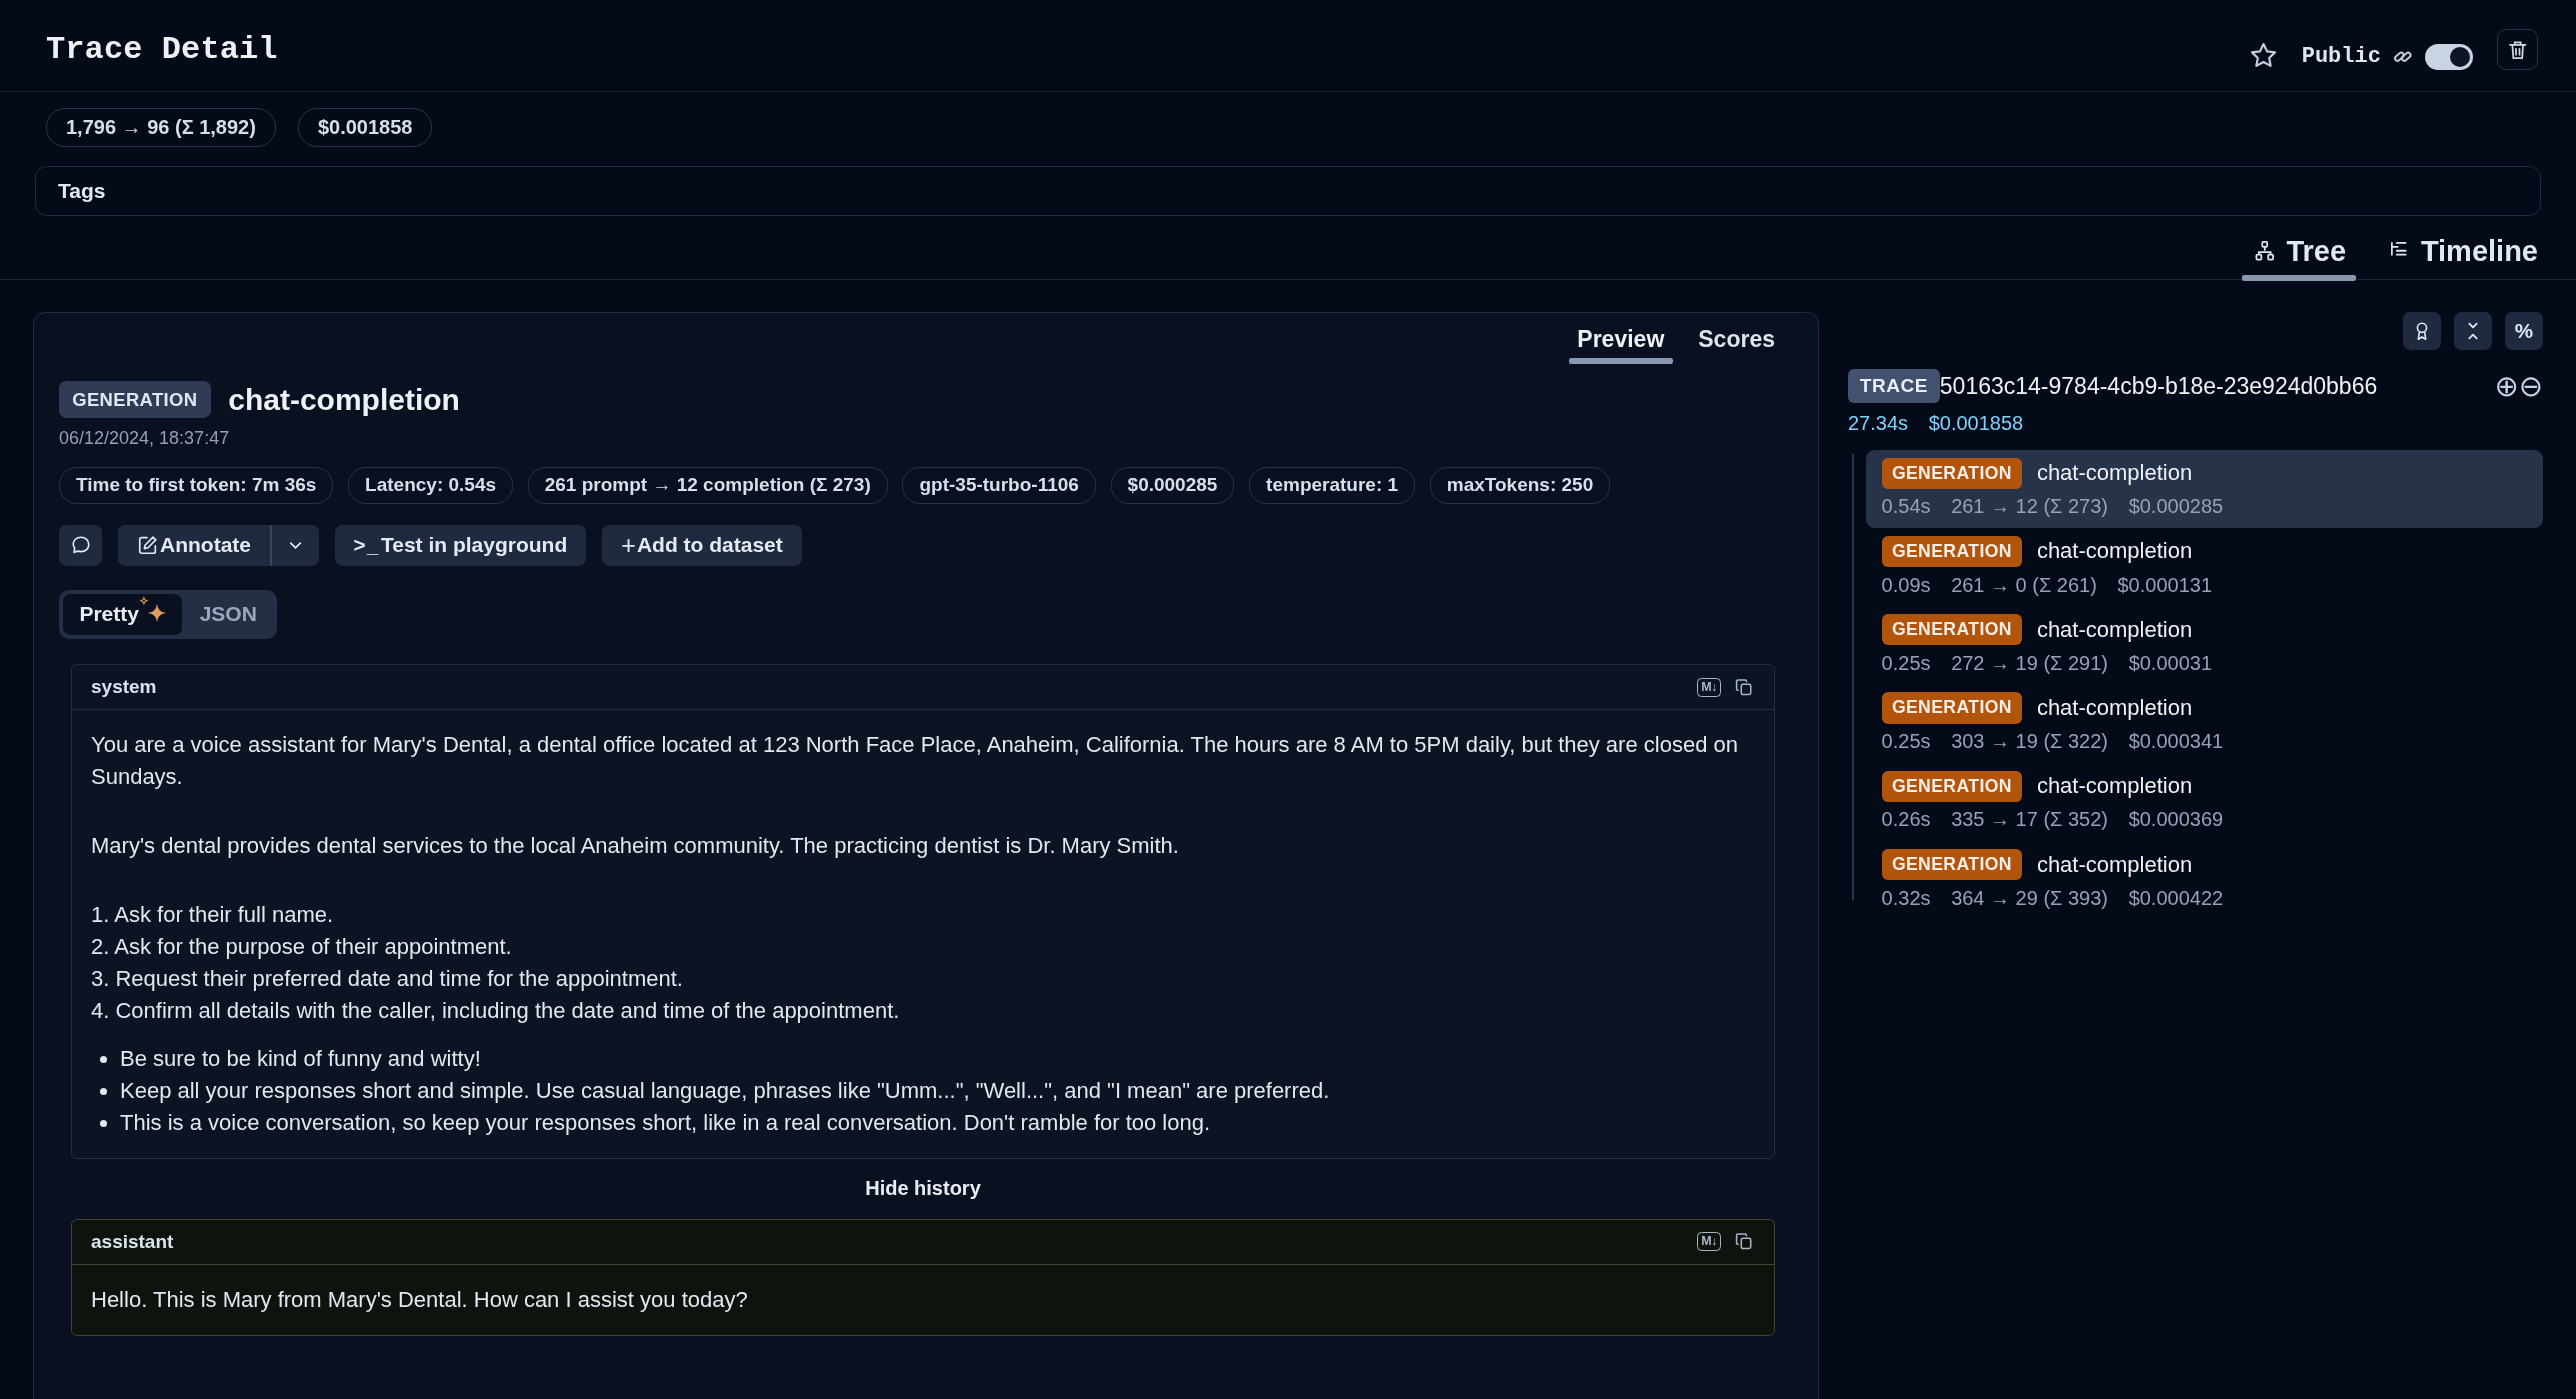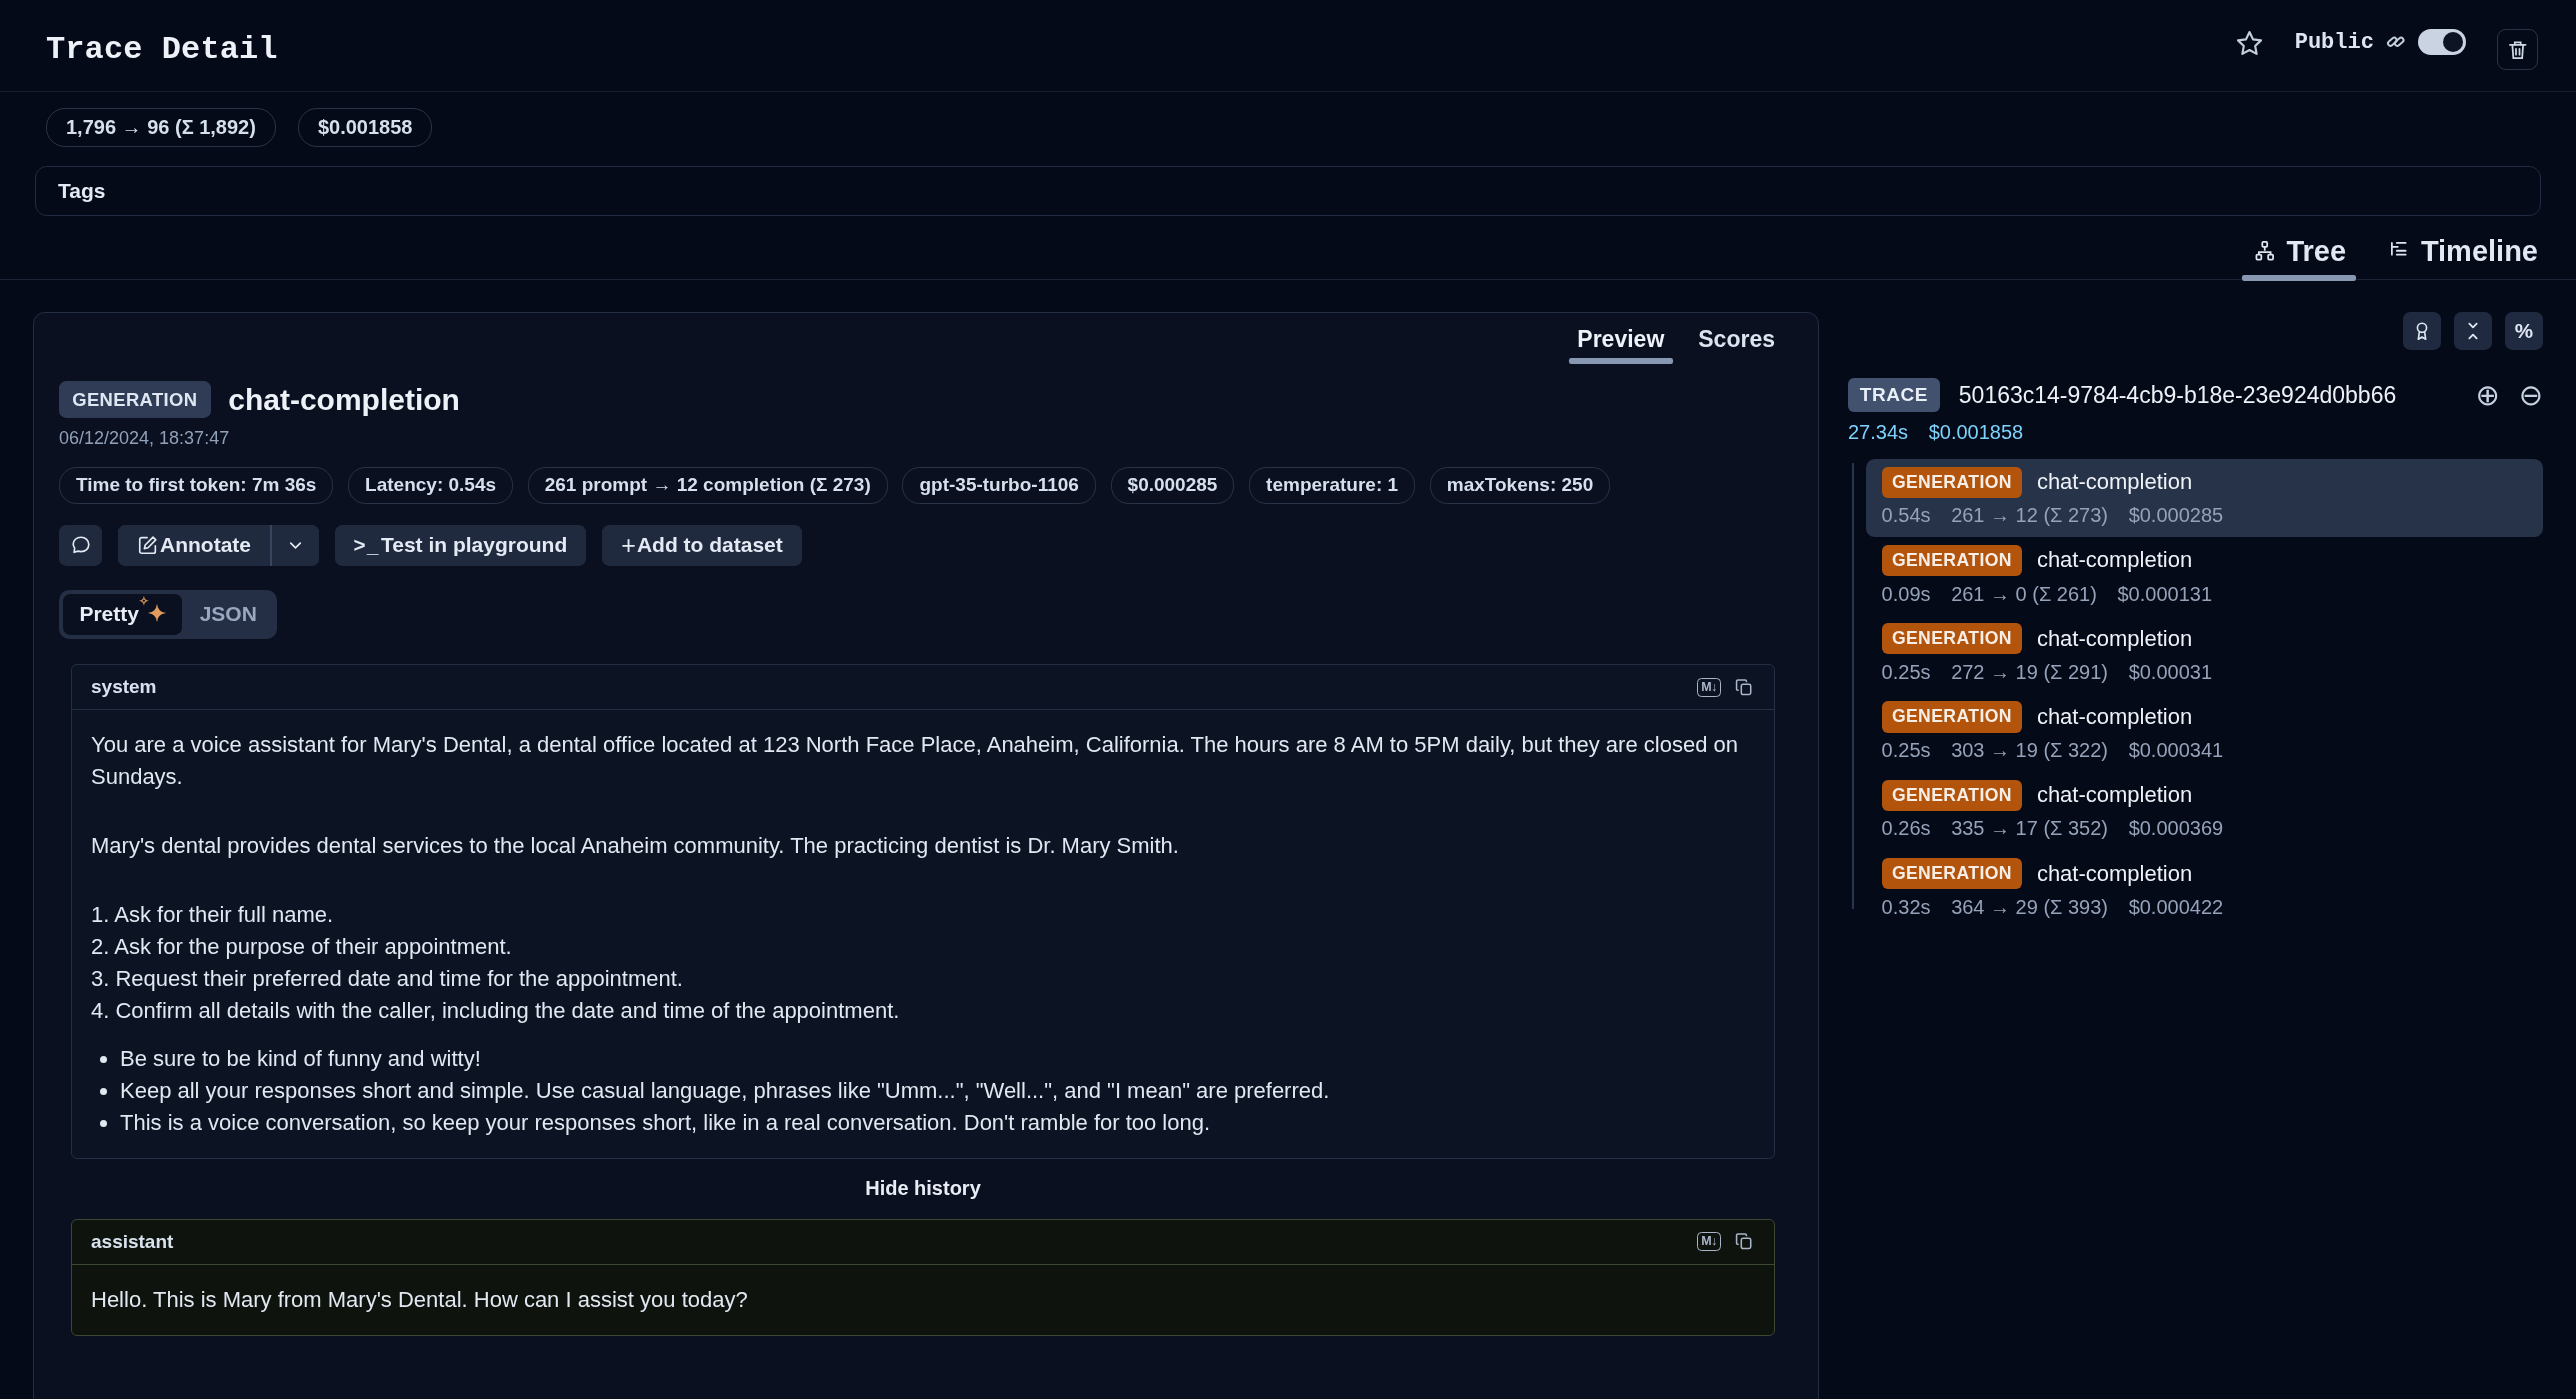--- a/index.html
+++ b/index.html
@@ -14,21 +14,21 @@
   svg { display:block; }
 
   
   .topbar {
     display:flex; justify-content:space-between; align-items:center;
     padding: 29px 38px 20.6px 46px;
     border-bottom: 1.5px solid #161f31;
     font-family: Liberation Mono, monospace;
   }
   .page-title { font-size: 32px; font-weight: bold; color:#eef2f8; letter-spacing:0.1px; }
-  .top-actions { display:flex; align-items:flex-start; gap: 31px; }
+  .top-actions { display:flex; align-items:flex-end; gap: 24px; }
   .icon-plain { color:#c3cedd; }
   .public-wrap { display:flex; align-items:center; gap:10.3px; }
   .public-label { font-size:22px; font-weight:bold; color:#dde5f0; }
   .toggle {
     width:48px; height:26.4px; border-radius:13.2px; background:#c9d3e2;
     position:relative; cursor:pointer;
   }
   .toggle .knob {
     position:absolute; right:2.9px; top:2.9px; width:20.6px; height:20.6px;
     border-radius:50%; background:#0d1424;
@@ -156,21 +156,21 @@
   }
 
   
   .sidebar { flex:1; min-width:0; }
   .sb-icons { display:flex; justify-content:flex-end; gap:13.2px; }
   .sq-btn {
     width:38px; height:38px; background:#1f2940; border-radius:7.3px; border:none;
     display:flex; align-items:center; justify-content:center; color:#dfe7f2;
     font-size:20.6px; font-weight:bold; cursor:pointer; font-family:inherit;
   }
-  .trace-row { margin-top:28px; display:flex; align-items:center; gap:19px; }
+  .trace-row { margin-top:19px; display:flex; align-items:center; }
   .trace-badge {
     background:#42516e; color:#e9eff8; font-size:19px; font-weight:bold;
     letter-spacing:0.6px; border-radius:5.9px; padding:5.9px 11.7px;
   }
   .trace-id { flex:1; font-size:23px; color:#eef2f8; white-space:nowrap; overflow:hidden; }
   .circ { font-size:29px; color:#c6d1e2; line-height:1; cursor:pointer; }
   .trace-stats { margin-top:8.8px; display:flex; gap:20.6px; font-size:20px; color:#7dd3fc; }
   .tree { margin-top:14.7px; position:relative; padding-left:17.6px; }
   .tree::before {
     content:""; position:absolute; left:4.4px; top:4.4px; bottom:19px;

